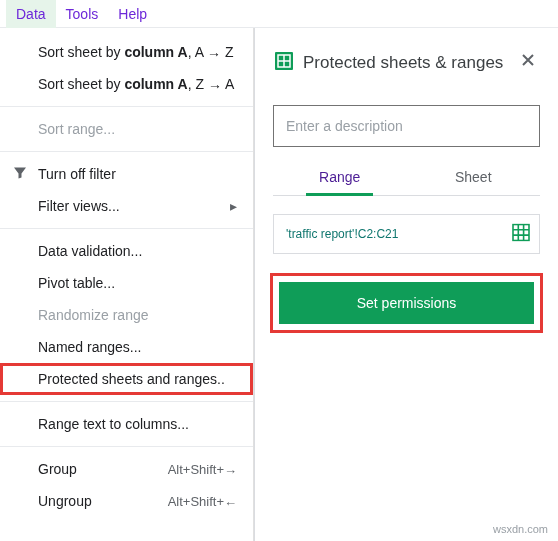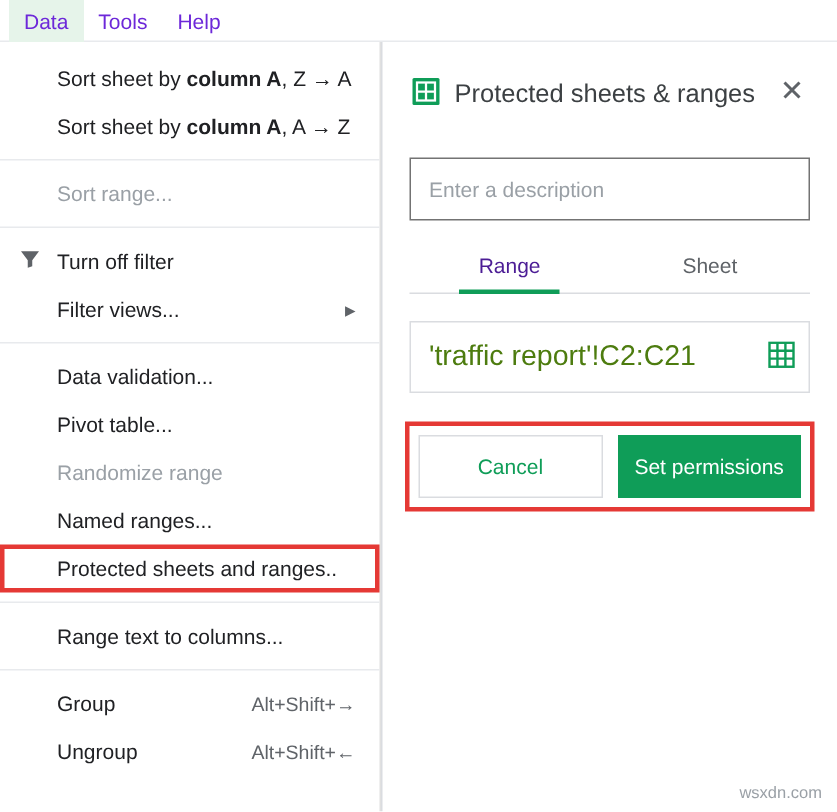--- a/index.html
+++ b/index.html
@@ -139,22 +139,22 @@
       background: #0f9d58;
     }
     .range-input-wrap {
       position: relative;
       margin-bottom: 22px;
     }
     .range-input {
       width: 100%;
       padding: 12px 40px 12px 12px;
       border: 1px solid #dadce0;
-      font-size: 19px;
-      color: #4d7c0f;
+      font-size: 12px;
+      color: #0f766e;
     }
     .range-grid-icon {
       position: absolute;
       right: 10px;
       top: 50%;
       transform: translateY(-50%);
       cursor: pointer;
     }
     .actions-wrap {
       outline: 3px solid #e53935;
@@ -196,26 +196,26 @@
   <div class="menubar-item">Tools</div>
   <div class="menubar-item">Help</div>
 </div>
 
 <div class="main-area">
 
   <div class="dropdown">
 
     <div class="menu-item">
       <span>
+        <span>Sort sheet by </span><b>column A</b><span>, A → Z</span>
+      </span>
+    </div>
+    <div class="menu-item">
+      <span>
         <span>Sort sheet by </span><b>column A</b><span>, Z → A</span>
-      </span>
-    </div>
-    <div class="menu-item">
-      <span>
-        <span>Sort sheet by </span><b>column A</b><span>, A → Z</span>
       </span>
     </div>
 
     <div class="menu-divider"></div>
 
     <div class="menu-item disabled">
       <span>Sort range...</span>
     </div>
 
     <div class="menu-divider"></div>
@@ -302,20 +302,19 @@
           <rect x="1" y="1" width="16" height="16" fill="none" stroke="#0f9d58" stroke-width="1.6"></rect>
           <line x1="1" y1="6.3" x2="17" y2="6.3" stroke="#0f9d58" stroke-width="1.6"></line>
           <line x1="1" y1="11.6" x2="17" y2="11.6" stroke="#0f9d58" stroke-width="1.6"></line>
           <line x1="6.3" y1="1" x2="6.3" y2="17" stroke="#0f9d58" stroke-width="1.6"></line>
           <line x1="11.6" y1="1" x2="11.6" y2="17" stroke="#0f9d58" stroke-width="1.6"></line>
         </svg>
       </span>
     </div>
 
     <div class="actions-wrap">
-      <div class="btn btn-cancel">Cancel</div>
       <div class="btn btn-primary">Set permissions</div>
     </div>
   </div>
 
 </div>
 
 <div class="watermark">wsxdn.com</div>
 
 </body></html>

